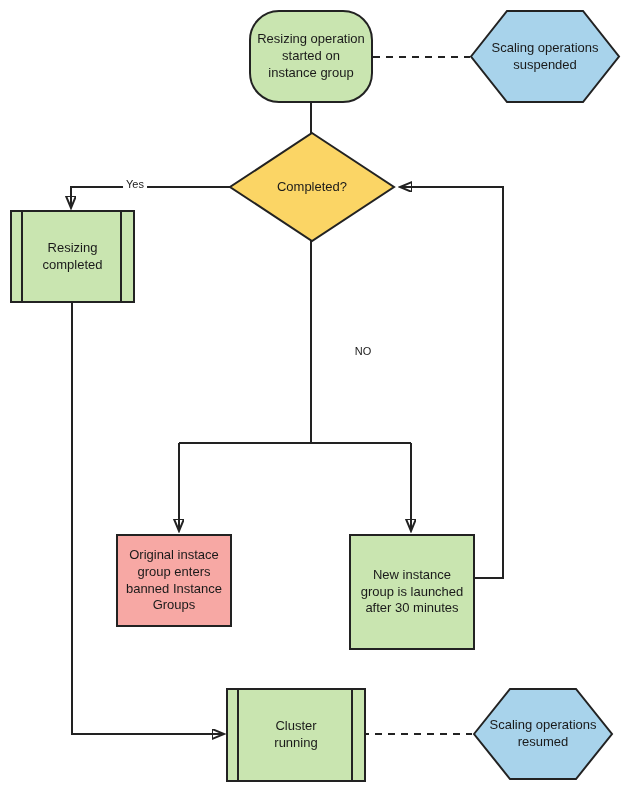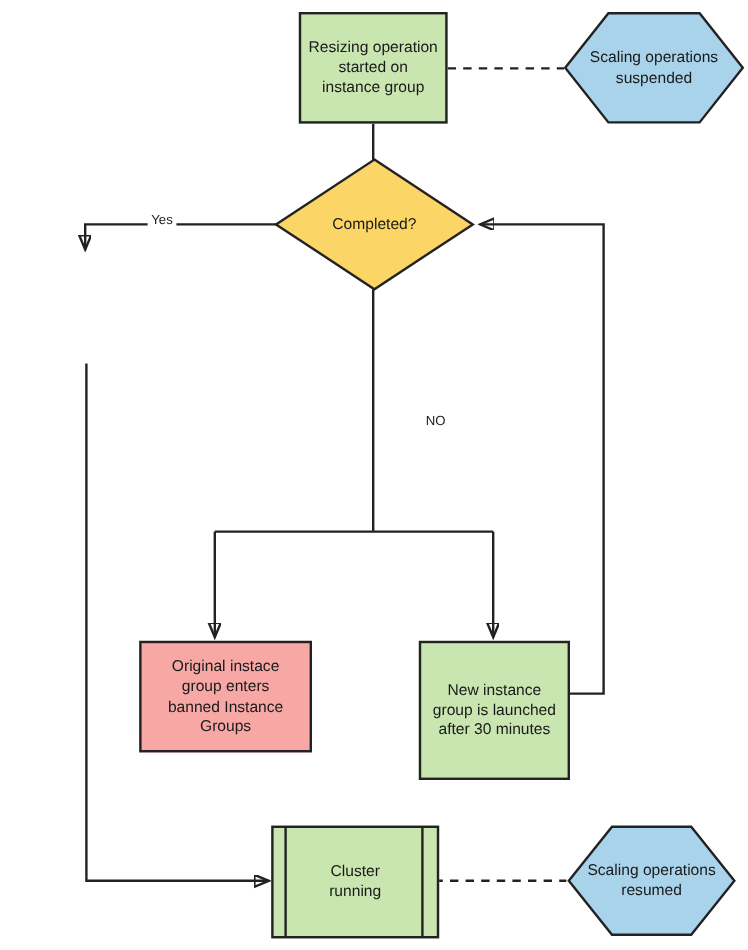--- a/index.html
+++ b/index.html
@@ -46,43 +46,47 @@
     <path d="M230 187 L71 187 L71 208" marker-end="url(#arrow)"></path>
     <path d="M72 303 L72 734 L224 734" marker-end="url(#arrow)"></path>
     <path d="M311 241 L311 443"></path>
     <path d="M179 443 L411 443"></path>
     <path d="M179 443 L179 531" marker-end="url(#arrow)"></path>
     <path d="M411 443 L411 531" marker-end="url(#arrow)"></path>
     <path d="M475 578 L503 578 L503 187 L400 187" marker-end="url(#arrow)"></path>
     <path class="dashed" d="M349 734 L472 734"></path>
   </svg>
 
-  <div class="node rectnode" style="left:249px;top:10px;width:124px;height:93px;">
+  <div class="node rectnode" style="left:249px;top:10px;width:124px;height:93px;border-radius:30px;">
     <span class="nlabel">Resizing operation
 started on
 instance group</span>
   </div>
 
   <div class="node hex" style="left:470px;top:10px;width:150px;height:93px;">
     <svg class="shape-svg" width="150" height="93">
       <polygon points="1,46.5 37,1 113,1 149,46.5 113,92 37,92"></polygon>
     </svg>
     <span class="nlabel">Scaling operations
 suspended</span>
   </div>
 
   <div class="node diamond" style="left:228px;top:131px;width:168px;height:112px;">
     <svg class="shape-svg" width="168" height="112">
       <polygon points="84,2 166,56 84,110 2,56"></polygon>
     </svg>
     <span class="nlabel">Completed?</span>
   </div>
 
+  <div class="node predef" style="left:10px;top:210px;width:125px;height:93px;">
+    <span class="nlabel">Resizing
+completed</span>
+  </div>
 
-  <div class="node rectnode red" style="left:116px;top:534px;width:144px;height:93px;">
+  <div class="node rectnode red" style="left:116px;top:534px;width:116px;height:93px;">
     <span class="nlabel">Original instace
 group enters
 banned Instance
 Groups</span>
   </div>
 
   <div class="node rectnode" style="left:349px;top:534px;width:126px;height:116px;justify-content:center;">
     <span class="nlabel">New instance
 group is launched
 after 30 minutes</span>

